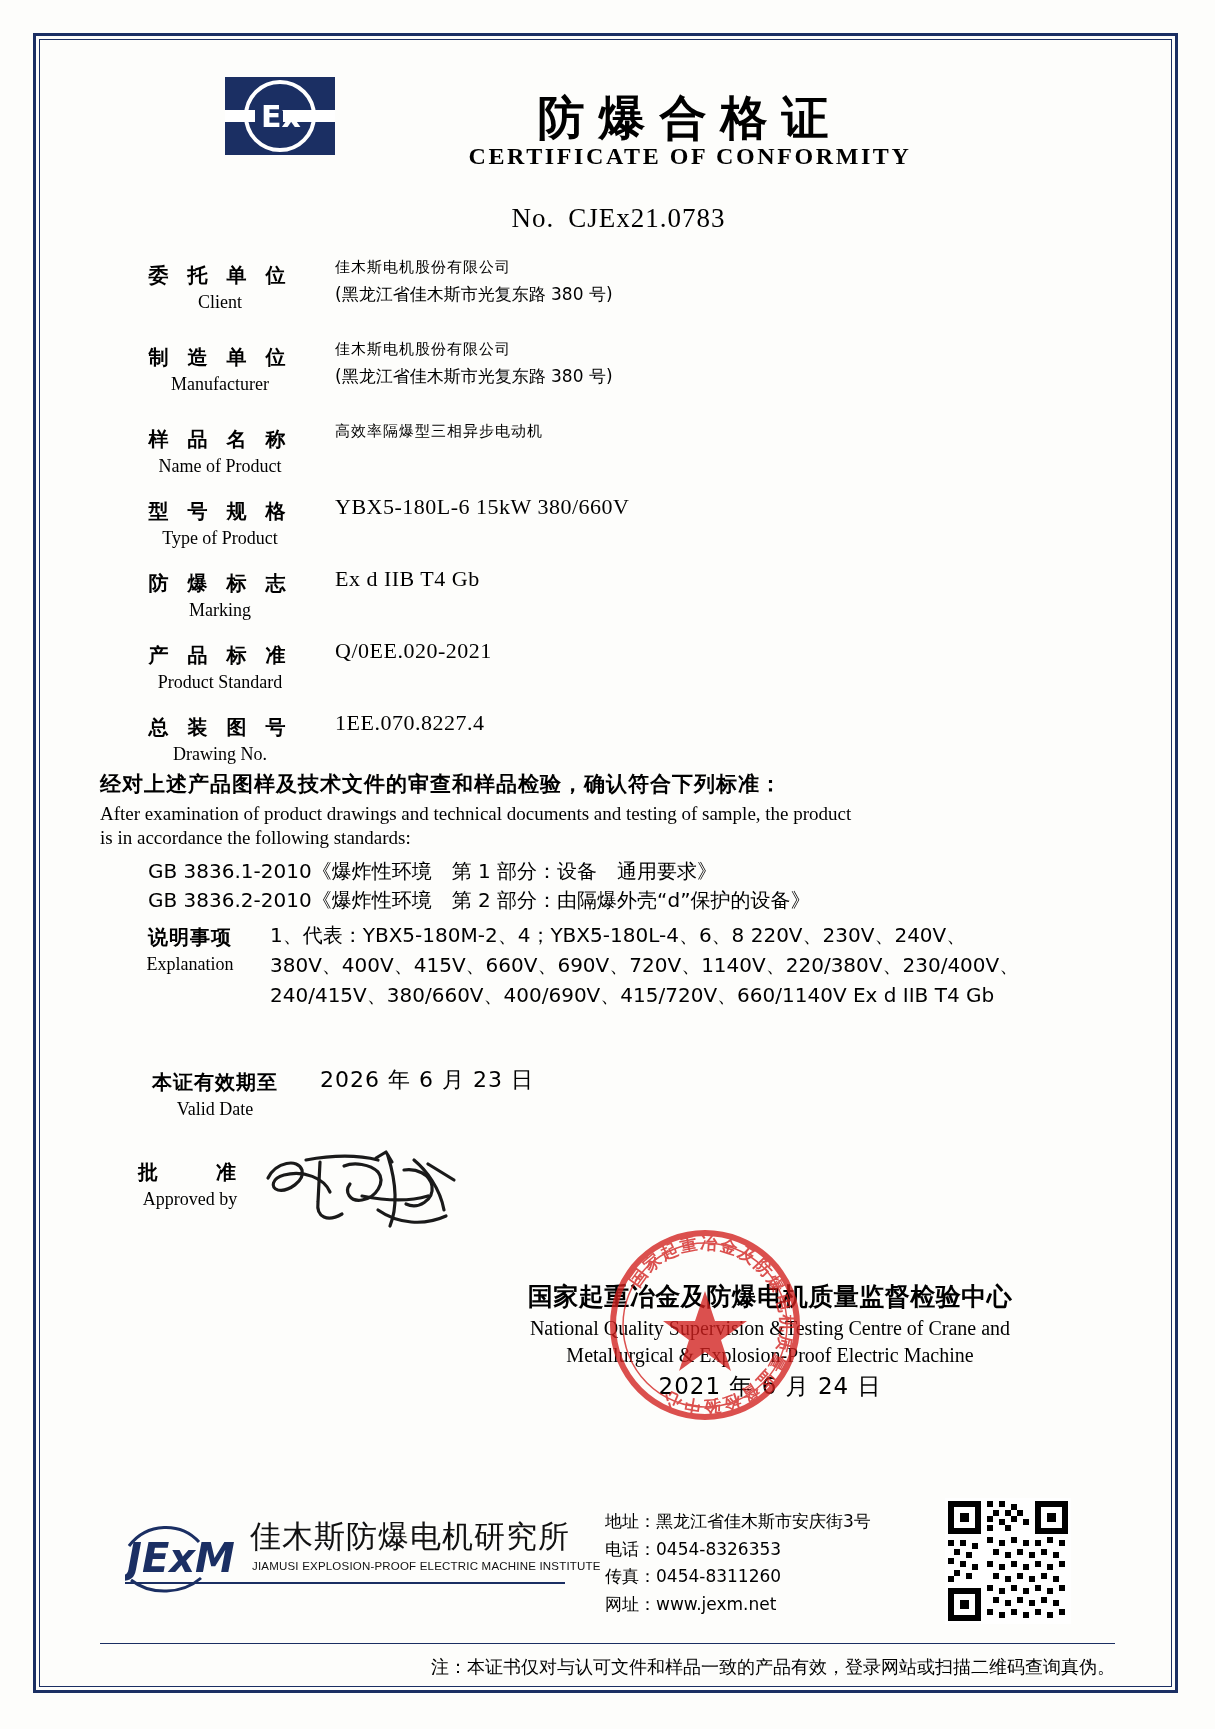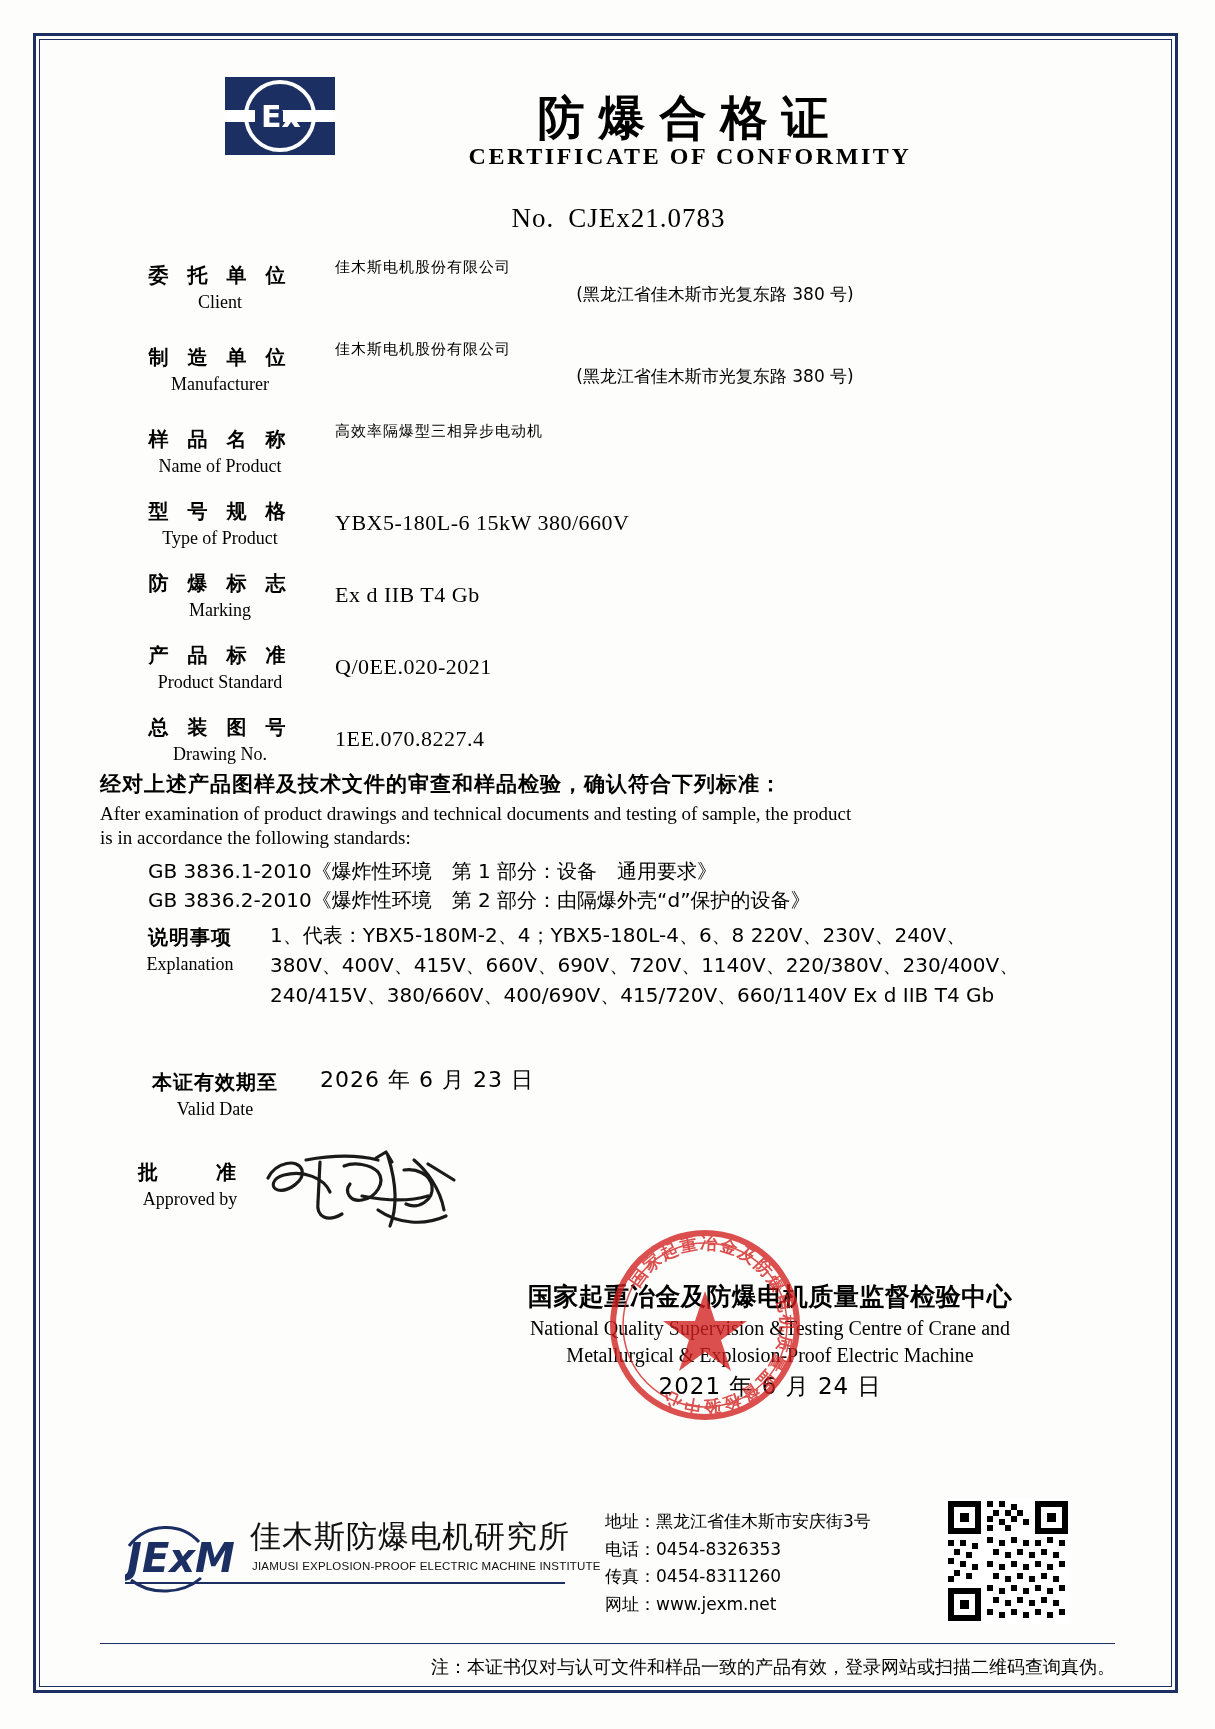--- a/index.html
+++ b/index.html
@@ -121,27 +121,25 @@
   }
   .val .v1 {
     font-family: "DejaVu Sans", sans-serif;
     font-size: 15px;
     letter-spacing: 1px;
   }
   .val .v1.serif {
     font-family: "Liberation Serif", serif;
     font-size: 22px;
     letter-spacing: 0.5px;
-    margin-top: 16px;
   }
   .val .v2 {
     font-family: "DejaVu Sans", sans-serif;
     font-size: 17px;
     margin-top: 6px;
-    text-align: center;
   }
 
   
   .statement {
     position: absolute;
     left: 100px;
     top: 770px;
     width: 1010px;
   }
   .st-zh {

